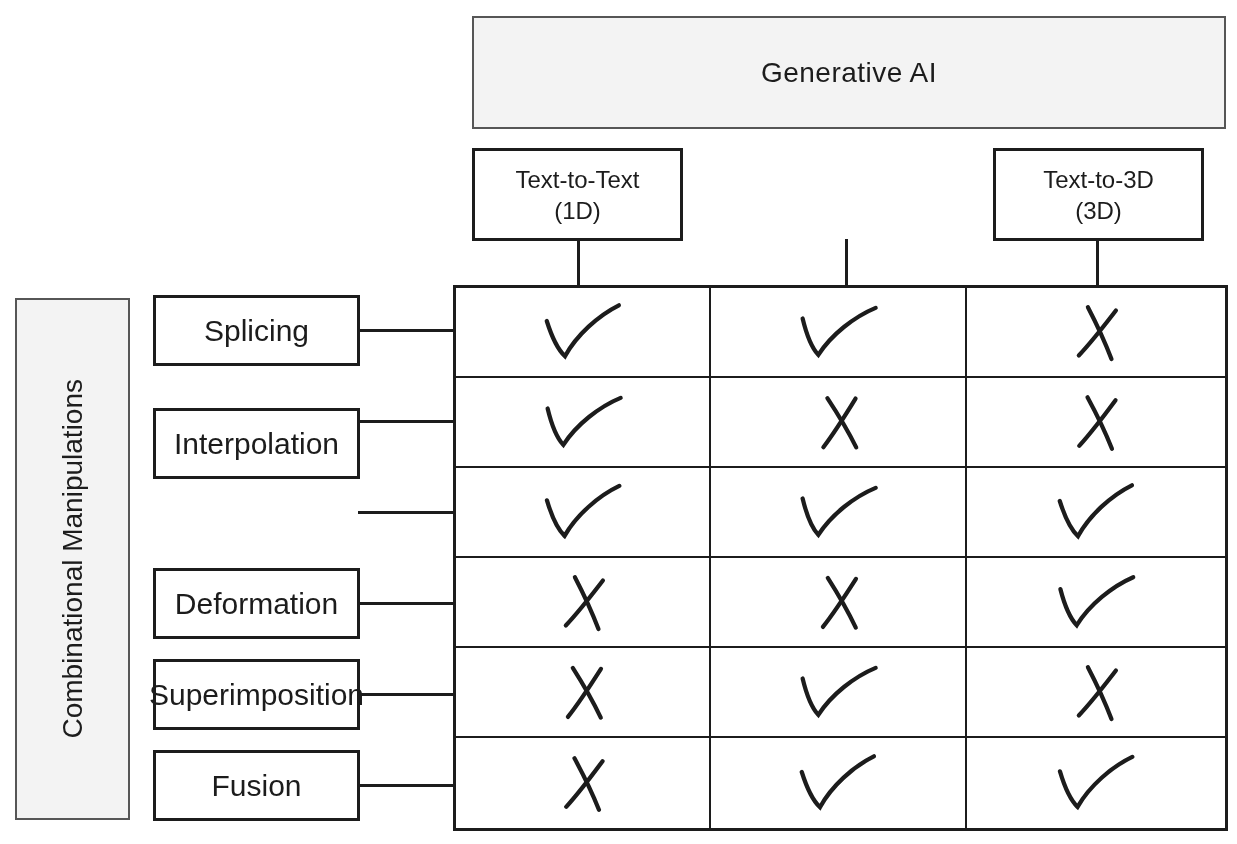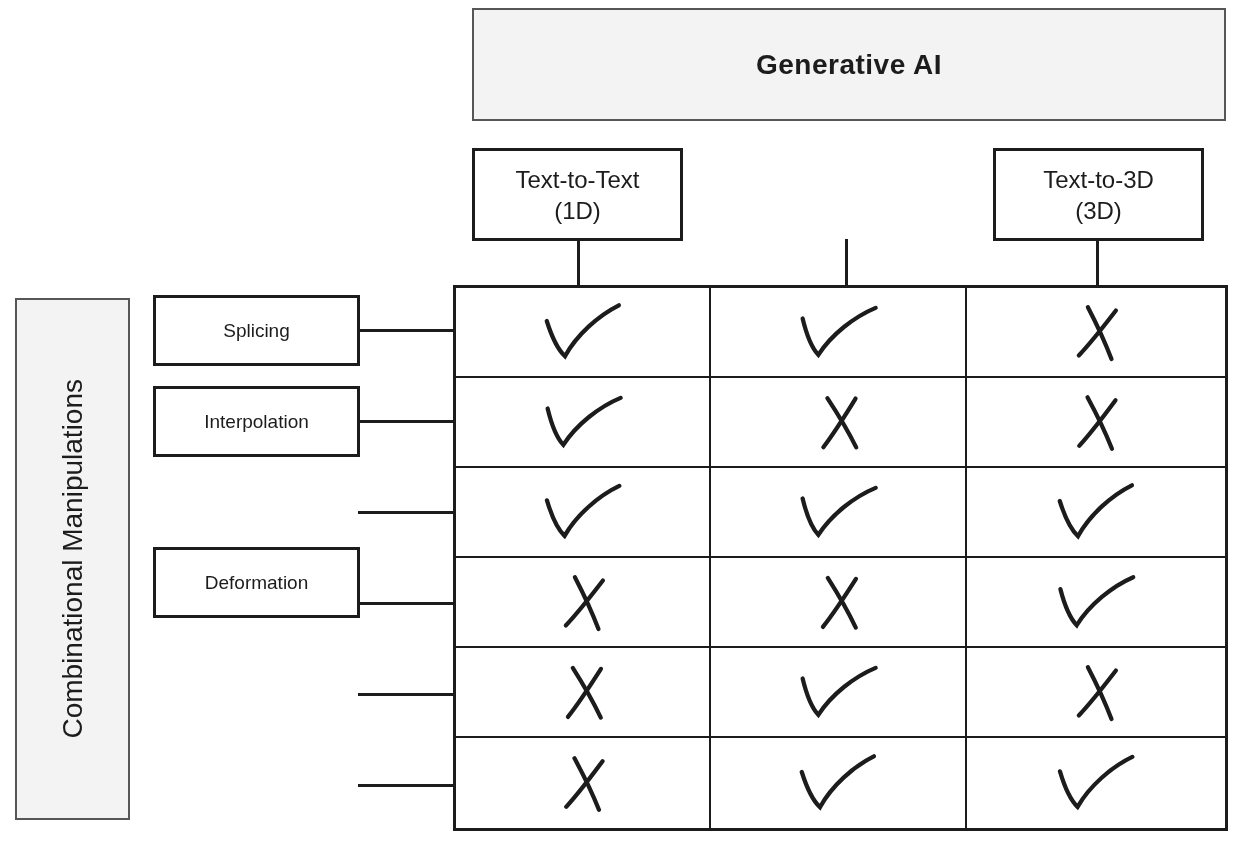--- a/index.html
+++ b/index.html
@@ -1,42 +1,42 @@
 <!DOCTYPE html>
 <html style="--box-fill: #f3f3f3; --box-border: #565656; --line: #1c1c1c; --mark: #1c1c1c;"><head>
 <meta charset="utf-8">
 <style>
   html,body{margin:0;padding:0;background:#ffffff;}
   .canvas{
     position:relative;width:1237px;height:844px;background:#fff;
     font-family:"Liberation Sans",sans-serif;color:var(--line,#1c1c1c);overflow:hidden;
   }
   .genai{
-    position:absolute;left:472px;top:8px;width:754px;height:113px;box-sizing:border-box;
+    position:absolute;left:472px;top:16px;width:754px;height:113px;box-sizing:border-box;
     background:var(--box-fill,#f3f3f3);border:2px solid var(--box-border,#565656);
-    display:flex;align-items:center;justify-content:center;font-size:28px;letter-spacing:.5px;font-weight:bold;
+    display:flex;align-items:center;justify-content:center;font-size:28px;letter-spacing:.5px;
   }
   .colbox{
     position:absolute;top:148px;width:211px;height:93px;box-sizing:border-box;background:#fff;
     border:3px solid var(--line,#1c1c1c);display:flex;flex-direction:column;align-items:center;
     justify-content:center;font-size:24px;line-height:31px;text-align:center;
   }
   #col1{left:472px}#col2{left:742px}#col3{left:993px}
   .vconn{position:absolute;top:239px;height:48px;width:3px;background:var(--line,#1c1c1c);}
   #vc1{left:577px}#vc2{left:845px}#vc3{left:1096px}
   .sidebox{
     position:absolute;left:15px;top:298px;width:115px;height:522px;box-sizing:border-box;
     background:var(--box-fill,#f3f3f3);border:2px solid var(--box-border,#565656);
     display:flex;align-items:center;justify-content:center;
   }
   .sidebox span{writing-mode:vertical-rl;transform:rotate(180deg);font-size:28px;white-space:nowrap;}
   .rowbox{
     position:absolute;left:153px;width:207px;height:71px;box-sizing:border-box;background:#fff;
     border:3px solid var(--line,#1c1c1c);display:flex;align-items:center;justify-content:center;
-    font-size:19px;
+    font-size:30px;
   }
   .hconn{position:absolute;left:358px;width:96px;height:3px;background:var(--line,#1c1c1c);}
   .grid{
     position:absolute;left:453px;top:285px;width:775px;height:546px;box-sizing:border-box;
     background:#fff;border:3px solid var(--line,#1c1c1c);
     display:grid;grid-template-columns:257fr 258fr 260fr;grid-template-rows:repeat(6,1fr);
   }
   .cell{
     border-right:2px solid var(--line,#2b2b2b);border-bottom:2px solid var(--line,#2b2b2b);
     display:flex;align-items:center;justify-content:center;
@@ -69,25 +69,31 @@
   <div class="vconn" id="vc2"></div>
   <div class="vconn" id="vc3"></div>
 
   <div class="sidebox">
     <span>Combinational Manipulations</span>
   </div>
 
   <div class="rowbox" style="top:295px">
     <span>Splicing</span>
   </div>
-  <div class="rowbox" style="top:386px">
+  <div class="rowbox" style="top:408px">
     <span>Interpolation</span>
   </div>
-  <div class="rowbox" style="top:547px">
+  <div class="rowbox" style="top:568px">
     <span>Deformation</span>
+  </div>
+  <div class="rowbox" style="top:659px">
+    <span>Superimposition</span>
+  </div>
+  <div class="rowbox" style="top:750px">
+    <span>Fusion</span>
   </div>
 
   <div class="hconn" style="top:329px"></div>
   <div class="hconn" style="top:420px"></div>
   <div class="hconn" style="top:511px"></div>
   <div class="hconn" style="top:602px"></div>
   <div class="hconn" style="top:693px"></div>
   <div class="hconn" style="top:784px"></div>
 
   <div class="grid" id="grid">

